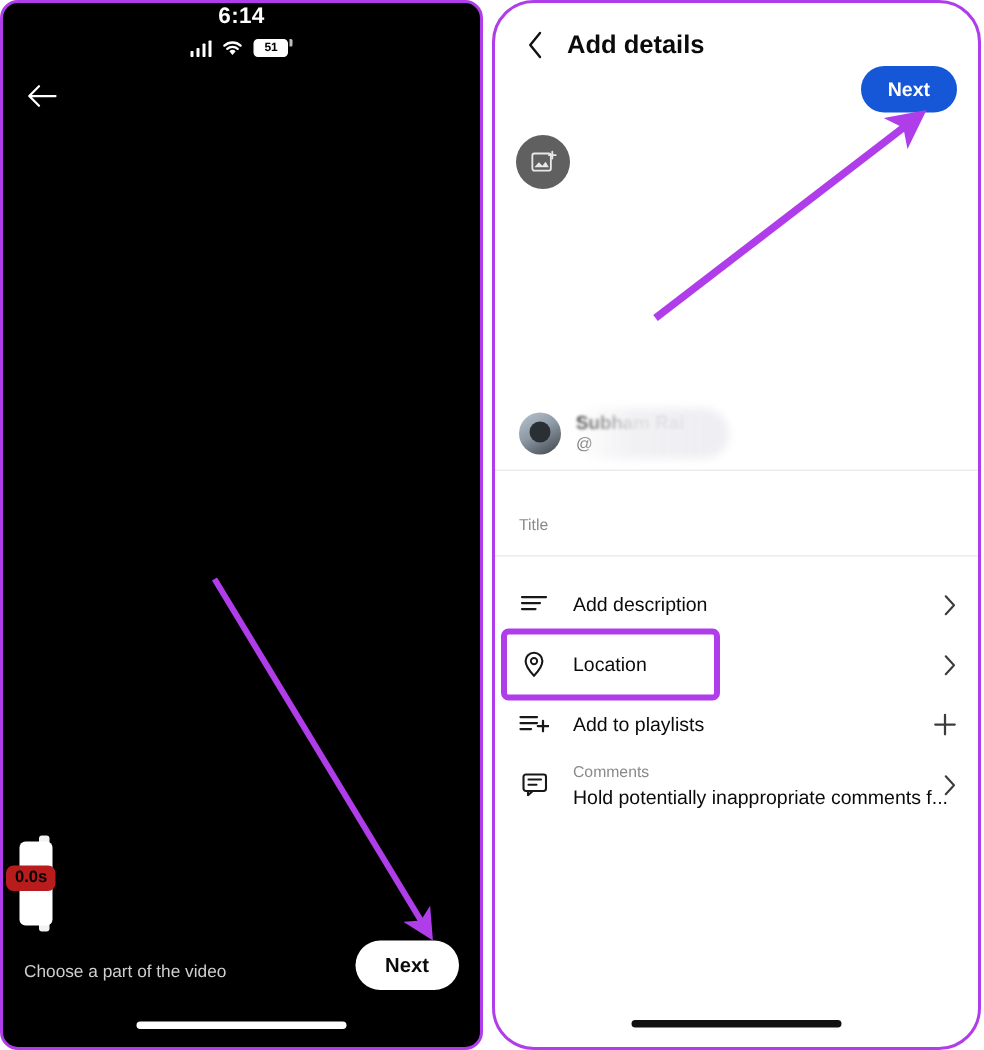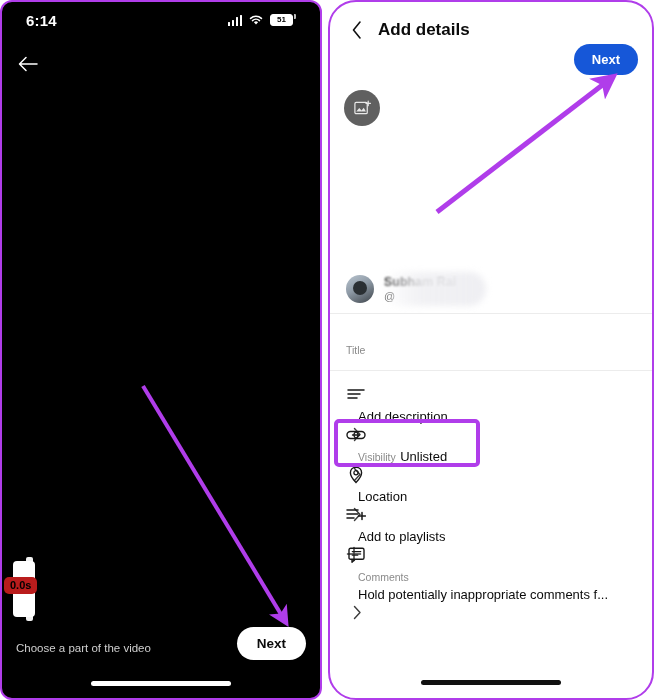--- a/index.html
+++ b/index.html
@@ -29,20 +29,21 @@
     background:#ffffff;
     border-radius:28px;
   }
 
   
   .statusbar {
     position:absolute; top:0; left:0; right:0; height:36px;
     display:flex; align-items:center; justify-content:space-between;
     padding:0 24px;
     color:#ffffff;
+    flex-direction:column;
   }
   .clock { font-size:15px; font-weight:bold; letter-spacing:.2px; }
   .status-right { display:flex; align-items:center; gap:7px; }
   .sig { display:flex; align-items:flex-end; gap:1.5px; height:11px; }
   .sig i { width:2.5px; background:#fff; border-radius:.5px; display:block; }
   .sig i:nth-child(1){height:4px;} .sig i:nth-child(2){height:6px;}
   .sig i:nth-child(3){height:8.5px;} .sig i:nth-child(4){height:11px;}
   .wifi { position:relative; width:14px; height:11px; }
   .wifi svg { display:block; }
   .batt {
@@ -156,22 +157,22 @@
     padding:10px 16px 14px 16px;
     border-bottom:1px solid #ececec;
   }
   .fl-label { font-size:10.5px; color:#8a8a8a;margin-top:12px; }
   .fl-value { font-size:14px; color:#0b0b0b; font-weight:bold; margin-top:4px; }
 
   
   .opt-list { position:absolute; left:0; right:0; top:381px; }
   .opt-row {
     position:relative;
-    display:flex; align-items:flex-start;
-    height:40px; padding:0 14px;flex-direction:column;
+    display:flex; align-items:center;
+    height:40px; padding:0 14px;
   }
   .opt-icon { width:24px; flex:0 0 24px; display:flex; align-items:center; justify-content:center; color:#181818; }
   .opt-txt { margin-left:14px; flex:1 1 auto; min-width:0; }
   .opt-sub { font-size:10.5px; color:#8a8a8a; line-height:1.1; }
   .opt-main { font-size:13px; color:#0b0b0b; line-height:1.25; margin-top:1px;
               white-space:nowrap; overflow:hidden; text-overflow:ellipsis; }
   .opt-single { font-size:13px; color:#0b0b0b; }
   .opt-end { width:18px; flex:0 0 18px; display:flex; align-items:center; justify-content:flex-end; color:#3c3c3c; }
 
   
@@ -278,38 +279,20 @@
         <span class="opt-txt">
           <span class="opt-single">Add description</span>
         </span>
         <span class="opt-end">
           <svg width="9" height="15" viewBox="0 0 9 15">
               <path d="M1.5 1.5 L7 7.5 L1.5 13.5" stroke="#3c3c3c" stroke-width="1.4" fill="none" stroke-linecap="round" stroke-linejoin="round"></path>
             </svg>
         </span>
       </div>
 
-      <div class="opt-row">
-        <span class="opt-icon">
-          <svg width="20" height="12" viewBox="0 0 20 12">
-            <rect x="1" y="2.5" width="11" height="7" rx="3.5" stroke="#181818" stroke-width="1.4" fill="none"></rect>
-            <rect x="8" y="2.5" width="11" height="7" rx="3.5" stroke="#181818" stroke-width="1.4" fill="none"></rect>
-            <path d="M6.5 6h7" stroke="#181818" stroke-width="1.4" stroke-linecap="round"></path>
-          </svg>
-        </span>
-        <span class="opt-txt">
-          <span class="opt-sub">Visibility</span>
-          <span class="opt-main">Unlisted</span>
-        </span>
-        <span class="opt-end">
-          <svg width="9" height="15" viewBox="0 0 9 15">
-              <path d="M1.5 1.5 L7 7.5 L1.5 13.5" stroke="#3c3c3c" stroke-width="1.4" fill="none" stroke-linecap="round" stroke-linejoin="round"></path>
-            </svg>
-        </span>
-      </div>
 
       <div class="opt-row">
         <span class="opt-icon">
           <svg width="14" height="18" viewBox="0 0 14 18">
               <path d="M7 1.2c3.2 0 5.6 2.4 5.6 5.5 0 4-5.6 9.8-5.6 9.8S1.4 10.7 1.4 6.7C1.4 3.6 3.8 1.2 7 1.2z" stroke="#181818" stroke-width="1.4" fill="none"></path>
               <circle cx="7" cy="6.7" r="2.1" stroke="#181818" stroke-width="1.3" fill="none"></circle>
             </svg>
         </span>
         <span class="opt-txt">
           <span class="opt-single">Location</span>

